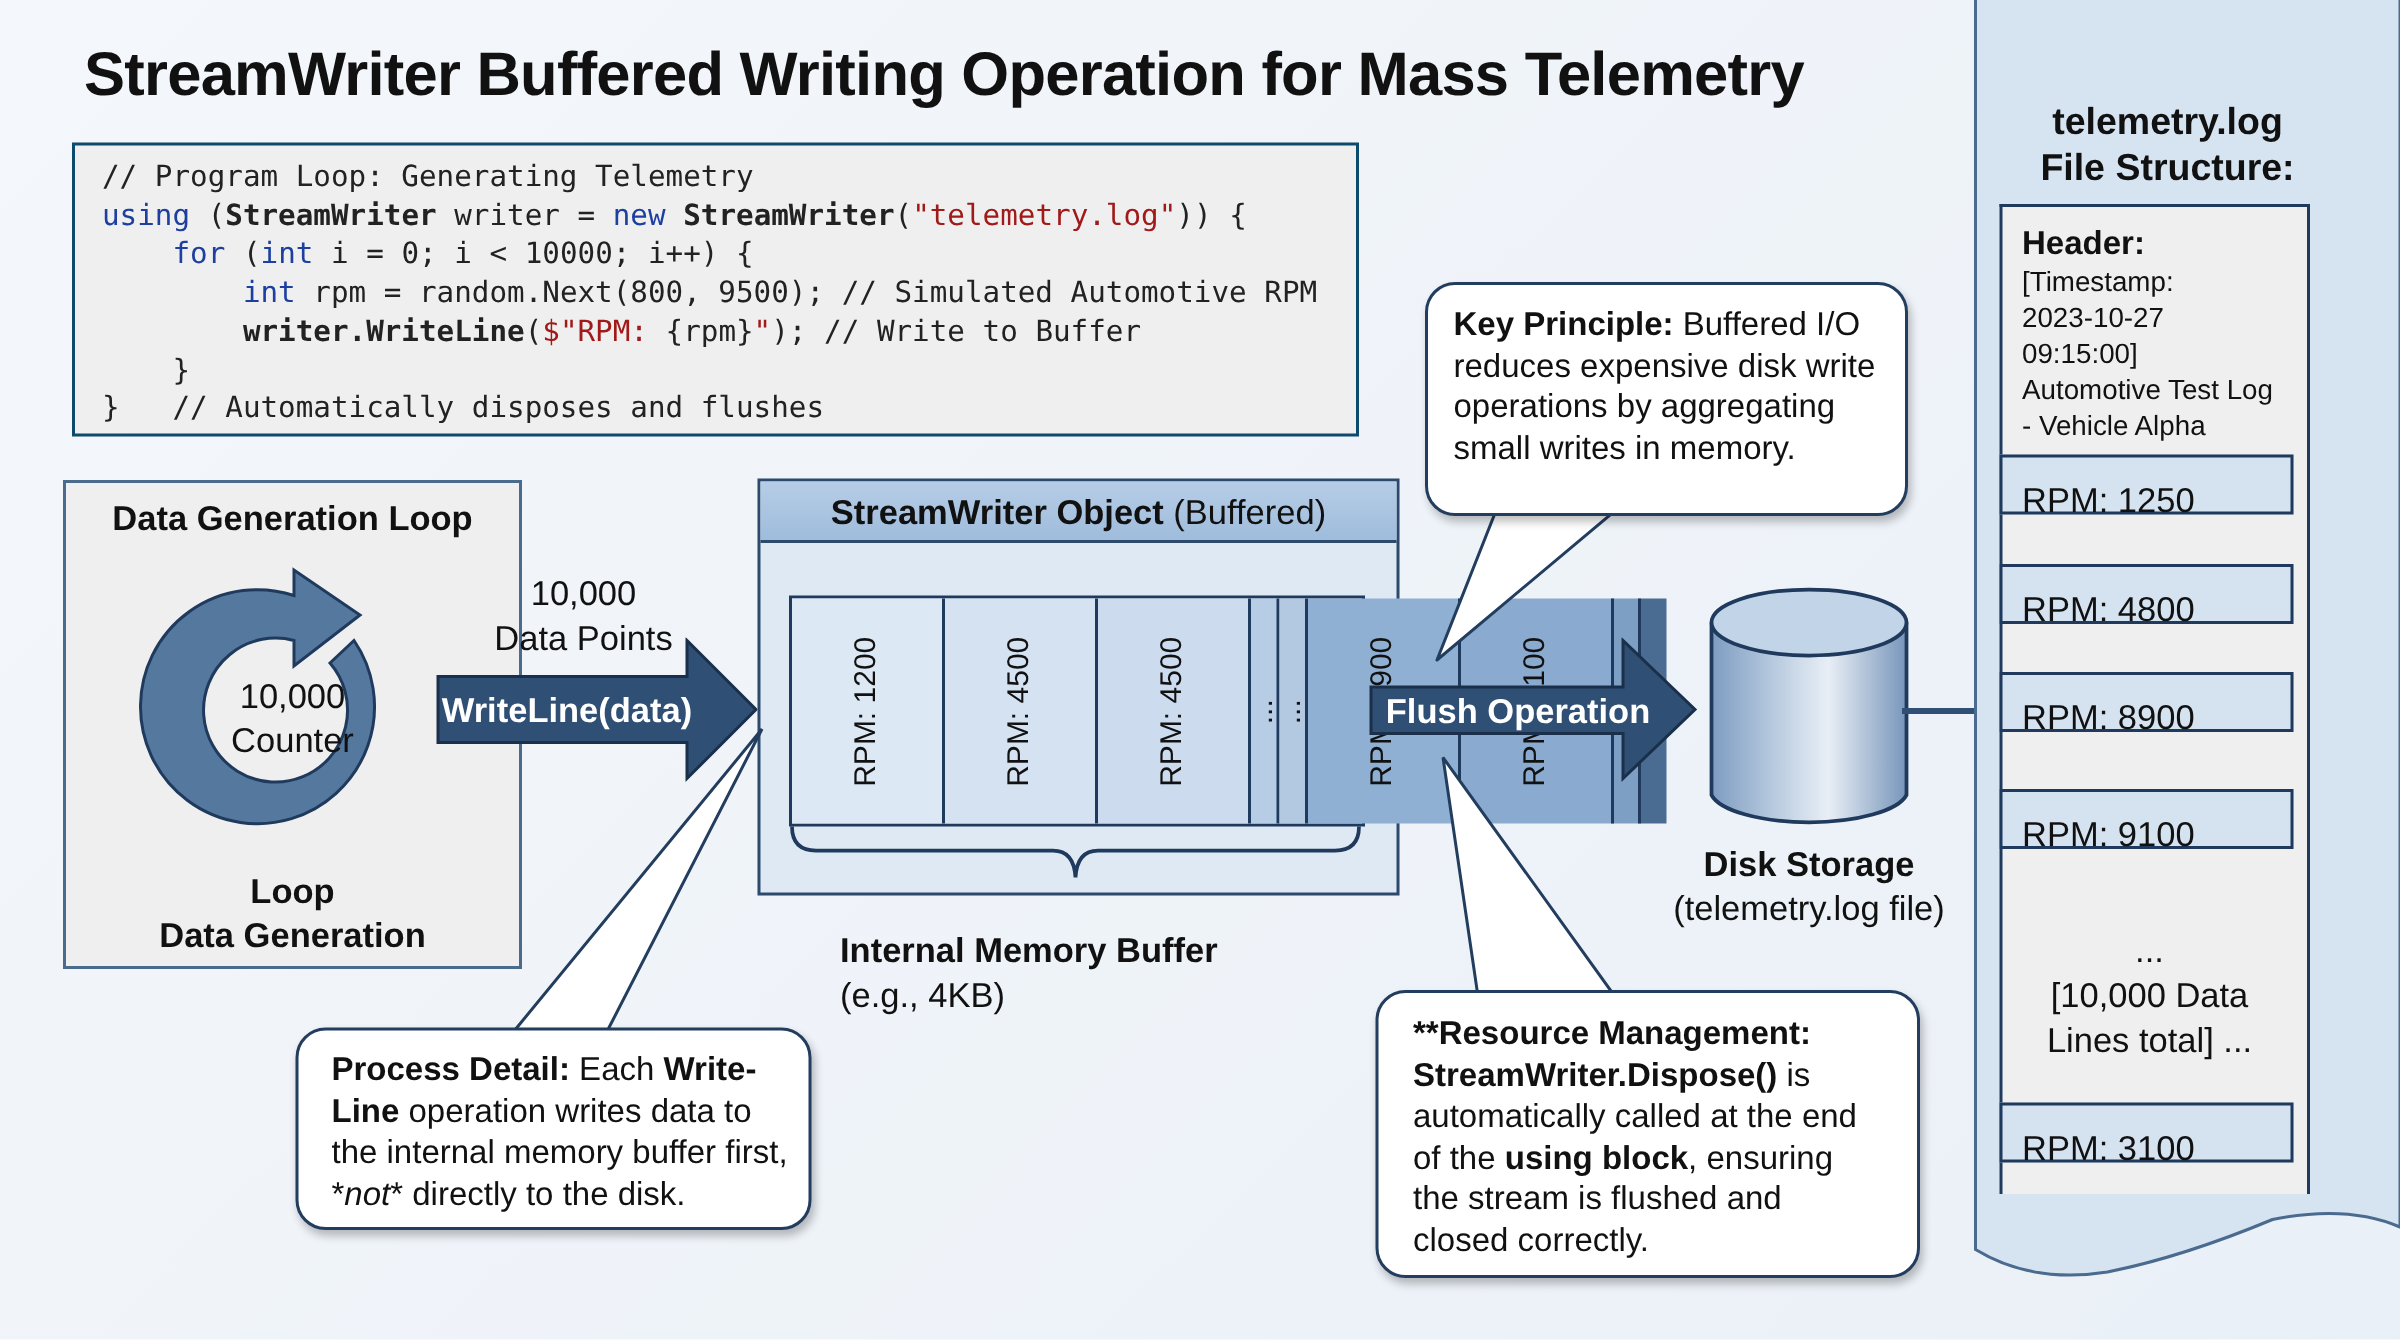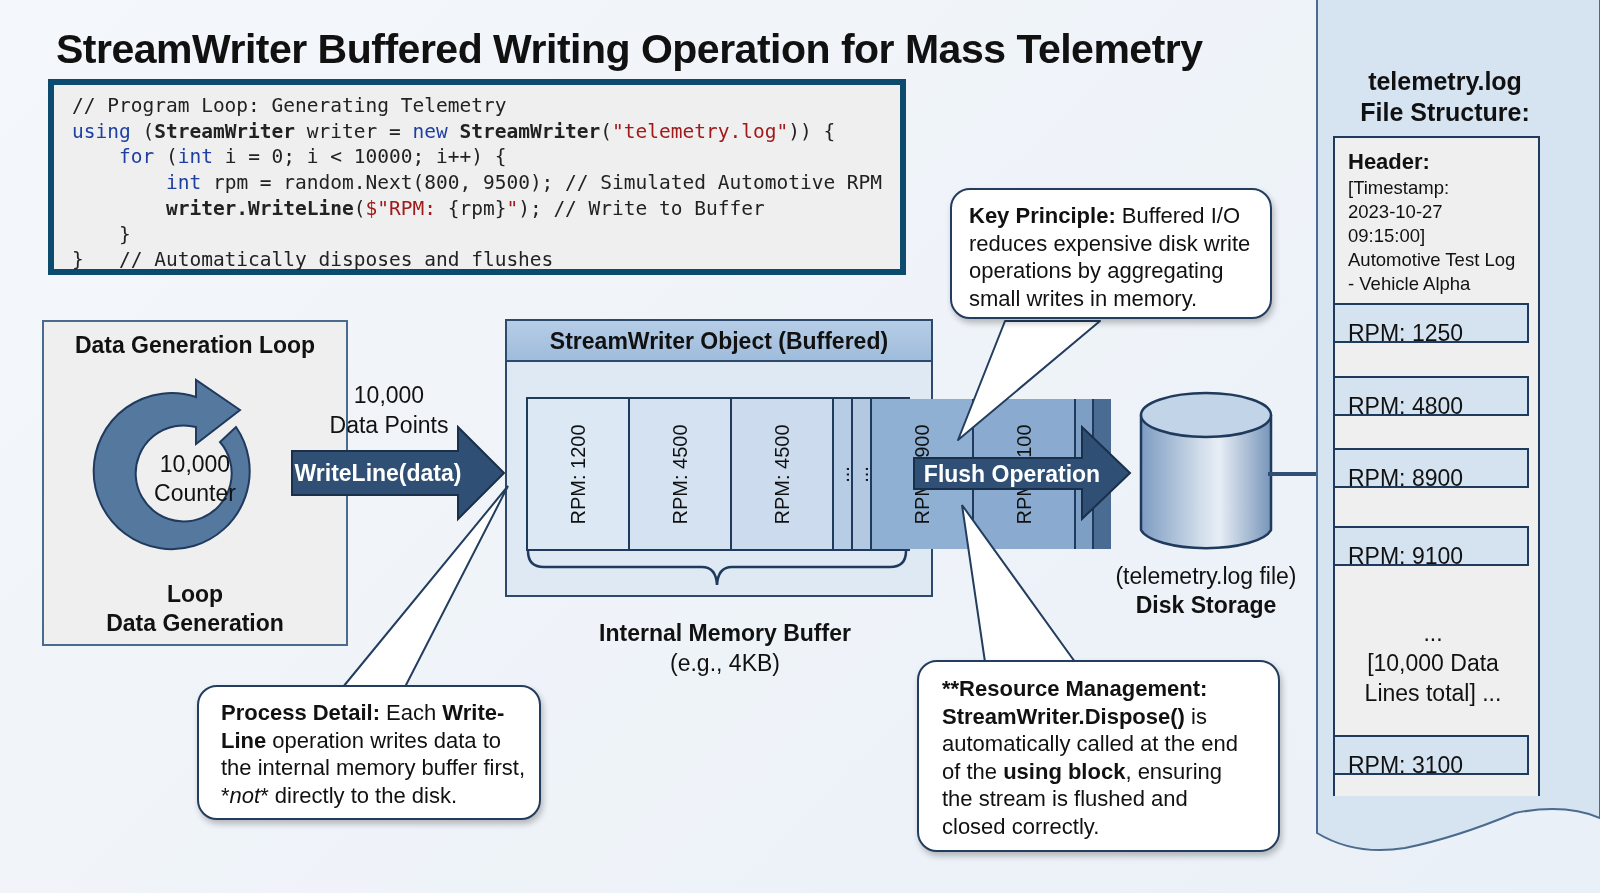--- a/index.html
+++ b/index.html
@@ -7,22 +7,22 @@
     width:1600px; height:893px; position:relative; overflow:hidden;
     background: linear-gradient(135deg, #f4f7fb 0%, #eaf0f7 100%);
     font-family: "Liberation Sans", sans-serif; color:#111;
   }
   .abs { position:absolute; }
   #title {
     left:56px; top:26px; font-size:41px; font-weight:bold; letter-spacing:-0.5px;
     font-family:"Liberation Sans", sans-serif; white-space:nowrap;
   }
   #code {
-    left:48px; top:79px; width:858px; height:196px; box-sizing:border-box;
-    background:#efefef; border:6px solid #0c4a6e;
+    left:48px; top:95px; width:858px; height:196px; box-sizing:border-box;
+    background:#efefef; border:2px solid #0c4a6e;
     font-family:"DejaVu Sans Mono", monospace; font-size:19.5px; line-height:25.7px;
     padding:8px 0 0 18px; white-space:pre; color:#222;
   }
   .kw { color:#1d3fa0; }
   .str { color:#a11a1a; }
   .b { font-weight:bold; }
 
   #loopbox {
     left:42px; top:320px; width:306px; height:326px; box-sizing:border-box;
     background:#efefef; border:2px solid #4a6a8e;
@@ -34,37 +34,37 @@
   #points-label { left:316px; top:380px; width:146px; text-align:center; font-size:23px; line-height:30px; }
   #writeline-arrow { left:290px; top:425px; }
 
   #swbox {
     left:505px; top:319px; width:428px; height:278px; box-sizing:border-box;
     background:#dfe9f4; border:2px solid #2d4a6c;
   }
   #sw-header {
     position:absolute; left:0; top:0; width:100%; height:41px; box-sizing:border-box;
     background:linear-gradient(#b6cde6, #9fbcdc); border-bottom:2px solid #2d4a6c;
-    text-align:center; font-size:23px; line-height:41px;font-weight:bold;
+    text-align:center; font-size:23px; line-height:41px;
   }
   #buffer {
     position:absolute; left:19px; top:76px; width:380px; height:150px;
     display:flex; border:2px solid #1f3a5c;
   }
   .cell {
     flex:1; border-right:2px solid #1f3a5c; position:relative;
     display:flex; align-items:center; justify-content:center;
   }
   .cell:last-child { border-right:none; }
   .cell span {
     display:block; transform:rotate(-90deg); white-space:nowrap; font-size:20px;
   }
   #brace { position:absolute; left:19px; top:228px; }
 
-  #membuf-label { left:560px; top:618px; width:330px; text-align:center; font-size:23px; line-height:30px; }
+  #membuf-label { left:560px; top:618px; width:330px; font-size:23px; line-height:30px; }
 
   #flush-arrow { left:912px; top:425px; }
 
   #disk { left:1138px; top:390px; }
   #disk-label { left:1095px; top:562px; width:222px; text-align:center; font-size:23px; line-height:29px; }
 
   #file-connector { left:1268px; top:462px; }
 
   #filepanel { left:1315px; top:-2px; }
   #file-title { left:1330px; top:66px; width:230px; text-align:center; font-weight:bold; font-size:25px; line-height:31px; }
@@ -77,21 +77,21 @@
   .rpm-row {
     position:absolute; left:-2px; width:196px; height:40px; box-sizing:border-box;
     border:2px solid #1f3a5c; background:#d5e3f1; font-size:23px; line-height:56px; padding-left:13px;
   }
   #more-lines { position:absolute; left:0; top:480px; width:196px; text-align:center; font-size:23px; line-height:30px; }
 
   .bubble {
     position:absolute; background:#fff; border:2px solid #233d5e; border-radius:20px;
     box-shadow: 2px 4px 6px rgba(0,0,0,0.25); font-size:22px; line-height:27.5px; box-sizing:border-box;
   }
-  #bubble-key { left:950px; top:188px; width:322px; height:131px; padding:12px 14px 0 17px; }
+  #bubble-key { left:950px; top:188px; width:322px; height:156px; padding:12px 14px 0 17px; }
   #bubble-process { left:197px; top:685px; width:344px; height:135px; padding:12px 10px 12px 22px; }
   #bubble-resource { left:917px; top:660px; width:363px; height:192px; padding:13px 26px 0 23px; }
   .tails { position:absolute; left:0; top:0; pointer-events:none; }
 </style>
 </head>
 <body>
 
 <div id="title" class="abs">StreamWriter Buffered Writing Operation for Mass Telemetry</div>
 
 <div id="code" class="abs"><span>// Program Loop: Generating Telemetry</span>
@@ -180,22 +180,22 @@
       <stop offset="0" stop-color="#7d9cc1"></stop>
       <stop offset="0.45" stop-color="#cfdcea"></stop>
       <stop offset="0.6" stop-color="#e8eef5"></stop>
       <stop offset="1" stop-color="#7795ba"></stop>
     </linearGradient>
   </defs>
   <path d="M 3 25 L 3 140 A 66 22 0 0 0 133 140 L 133 25" fill="url(#cyl)" stroke="#1f3a5c" stroke-width="2.5"></path>
   <ellipse cx="68" cy="25" rx="65" ry="22" fill="#c2d4e8" stroke="#1f3a5c" stroke-width="2.5"></ellipse>
 </svg>
 <div id="disk-label" class="abs">
+  <div style="font-weight:bold;">Disk Storage</div>
   <div>(telemetry.log file)</div>
-  <div style="font-weight:bold;">Disk Storage</div>
 </div>
 
 <svg id="file-connector" class="abs" width="70" height="24">
   <line x1="0" y1="12" x2="52" y2="12" stroke="#2f4f75" stroke-width="4"></line>
   <polygon points="50,3 66,12 50,21" fill="#2f4f75"></polygon>
 </svg>
 
 <svg id="filepanel" class="abs" width="285" height="897">
   <path d="M 2 0 L 285 0 L 285 820 Q 250 805 200 815 Q 140 840 90 850 Q 40 858 2 835 Z" fill="#d6e3f1" stroke="#4a6a8e" stroke-width="2"></path>
 </svg>

